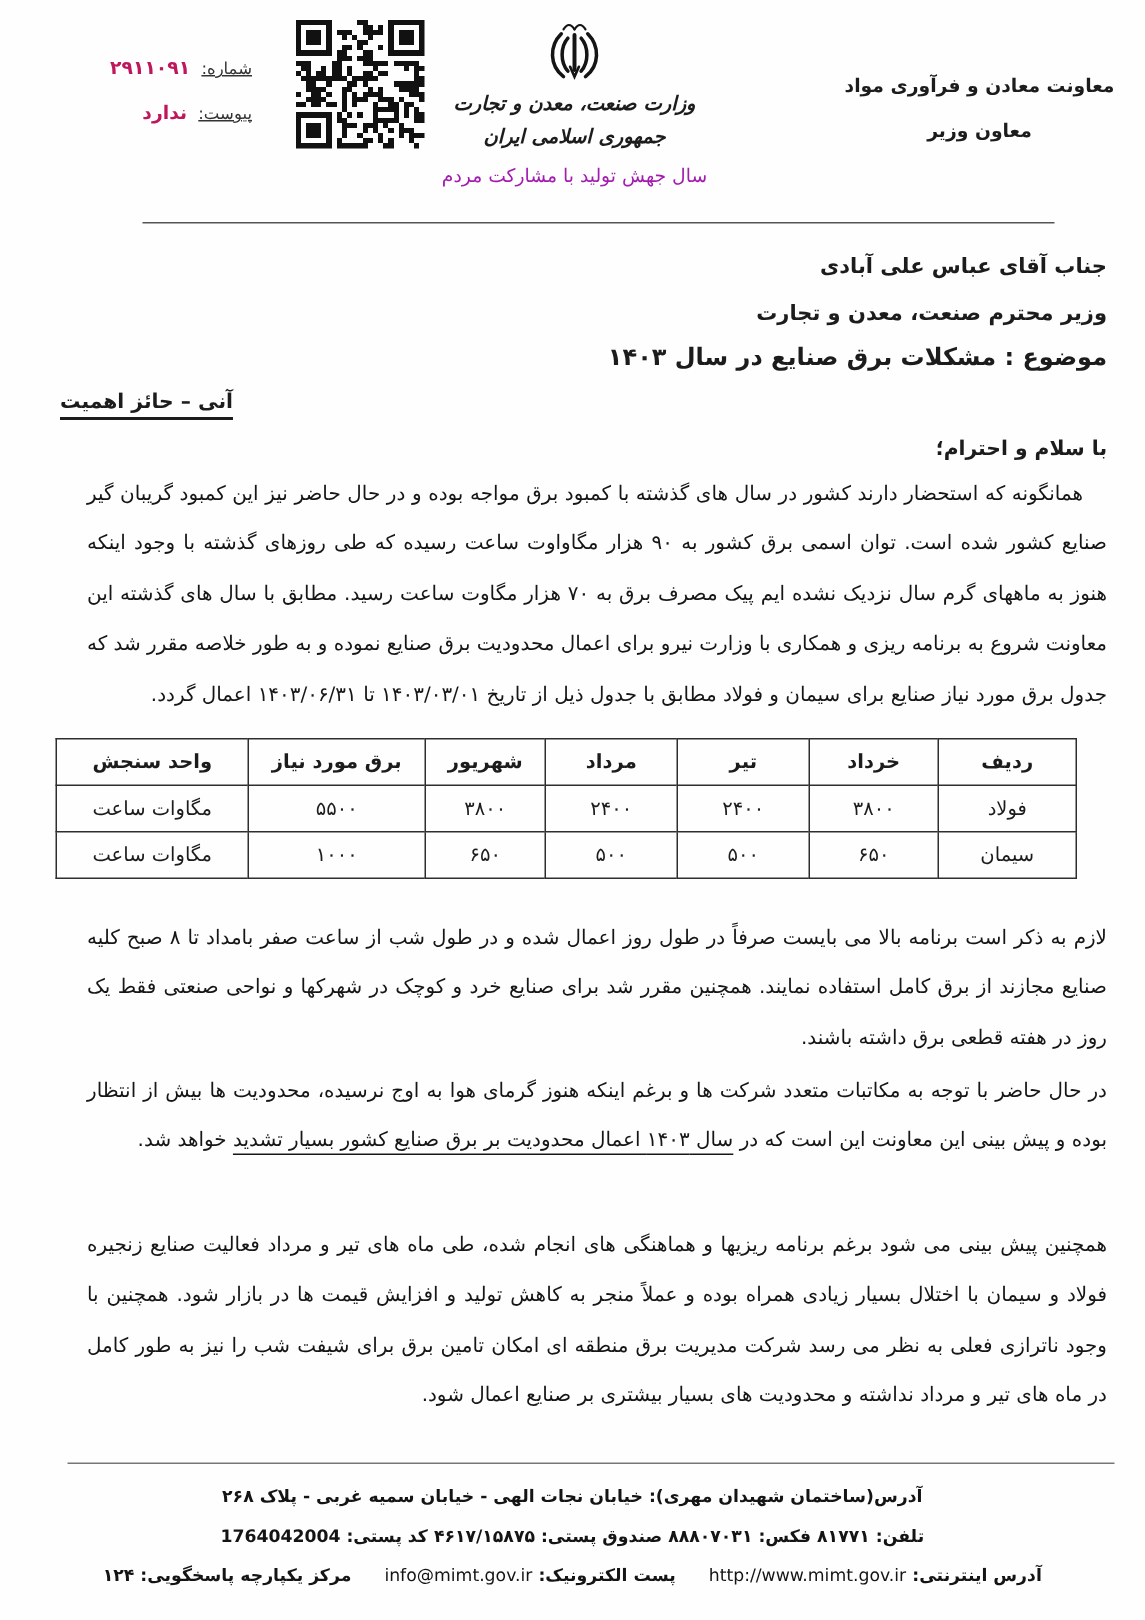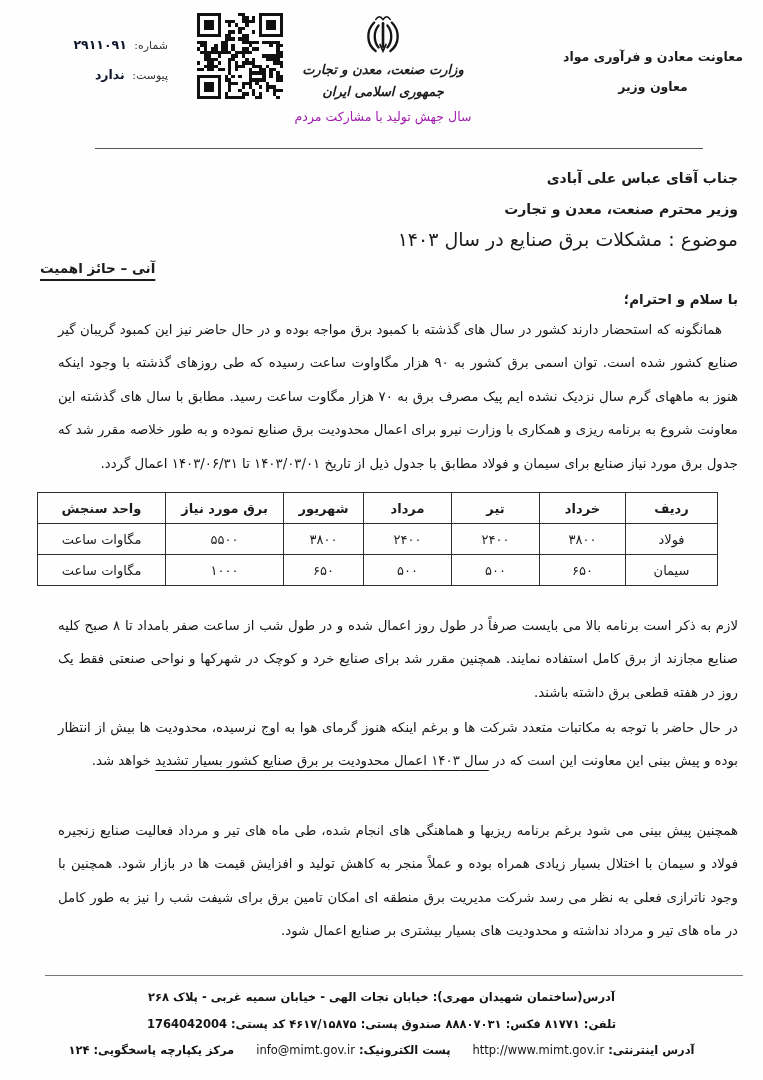--- a/index.html
+++ b/index.html
@@ -6,40 +6,40 @@
   html,body { background:#ffffff; }
   .page {
     position:relative; width:763px; height:1080px; margin:0 auto;
     background:#fefefe; color:#1c1c1c; overflow:hidden;
     font-family:"DejaVu Sans", sans-serif; direction:rtl;
   }
 
   
   .meta { position:absolute; top:30px; right:595px; left:28px; text-align:right; direction:rtl; }
   .meta-row { height:30px; line-height:30px; font-size:11px; color:#2a2a2a; white-space:nowrap; }
-  .meta-row .lbl { font-size:11px; color:#333; }
-  .meta-row .val { font-weight:bold; font-size:12.5px; margin-right:4px; color:#0f172a; }
+  .meta-row .lbl { font-size:11px; color:#333;text-decoration:underline; }
+  .meta-row .val { font-weight:bold; font-size:12.5px; margin-right:4px; color:#be185d; }
 
   .qr { position:absolute; top:13px; left:197px; width:86px; height:86px; }
   .qr svg { width:100%; height:100%; }
 
   .center-head { position:absolute; top:12px; left:288px; width:190px; text-align:center; }
   .emblem { display:block; margin:0 auto; }
   .cal { font-style:italic; font-weight:bold; font-size:13px; line-height:20px; margin-top:2px; }
   .slogan { font-size:12.5px; margin-top:7px; color:#a21caf; white-space:nowrap; }
 
   .dept { position:absolute; top:42px; right:10px; width:200px; text-align:center;
           font-weight:bold; font-size:12.5px; line-height:30px; }
 
   .divider { position:absolute; top:148px; left:95px; width:608px; border-top:1.3px solid #555; }
 
   
   .recipient { position:absolute; top:163px; right:25px; left:60px; text-align:right;
                font-weight:bold; font-size:14px; line-height:31px; }
-  .subject { position:absolute; top:228px; right:25px; font-weight:normal; font-size:19px;margin-left:39px; }
+  .subject { position:absolute; top:228px; right:25px; font-weight:bold; font-size:16px;margin-left:39px; }
   .priority { position:absolute; top:260px; left:40px; font-weight:bold; font-size:13.5px;
               text-decoration:underline; text-underline-offset:6px; text-decoration-thickness:1.5px;text-align:right; }
 
   
   .salutation { position:absolute; top:291px; right:25px; font-weight:bold; font-size:13.5px; }
   .para { position:absolute; right:25px; left:58px; text-align:justify; font-size:13.3px;
           line-height:33.4px; color:#161616; }
   .p1 { top:313px; }
   .p1 .indent { display:inline-block; width:16px; }
   .p2 { top:609px; }

